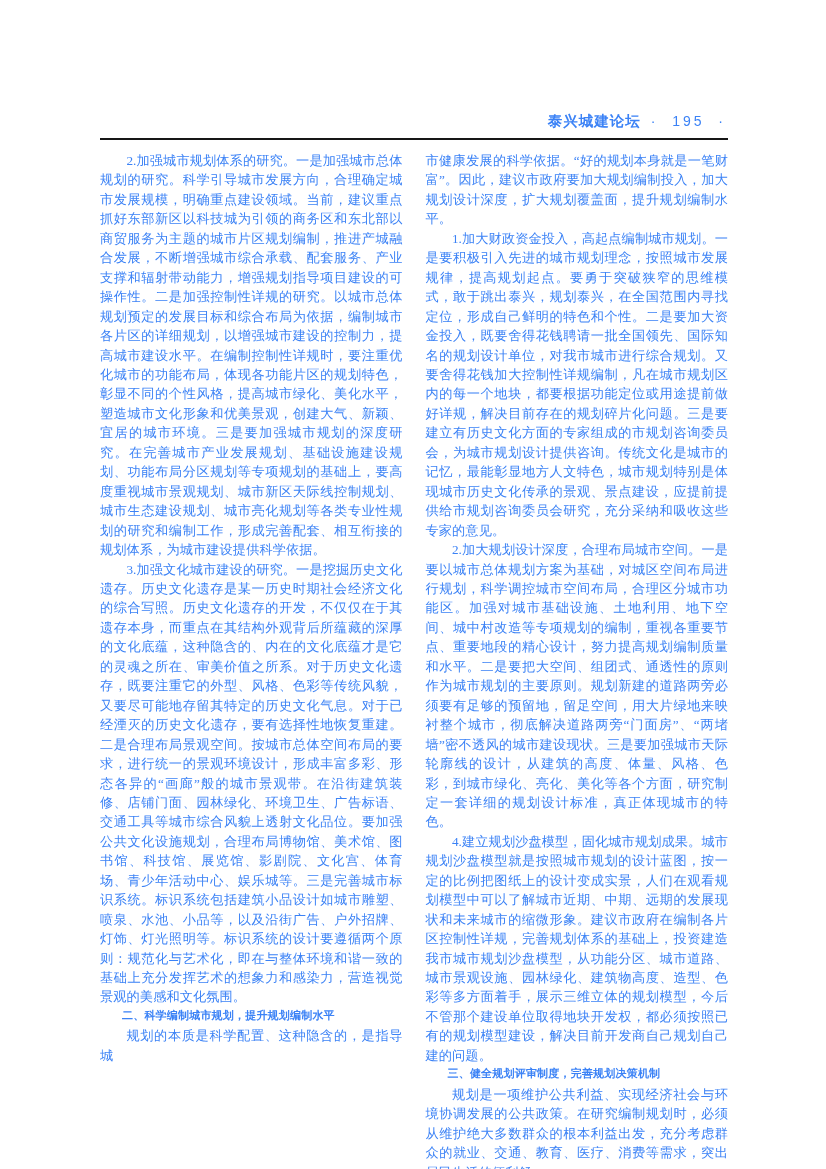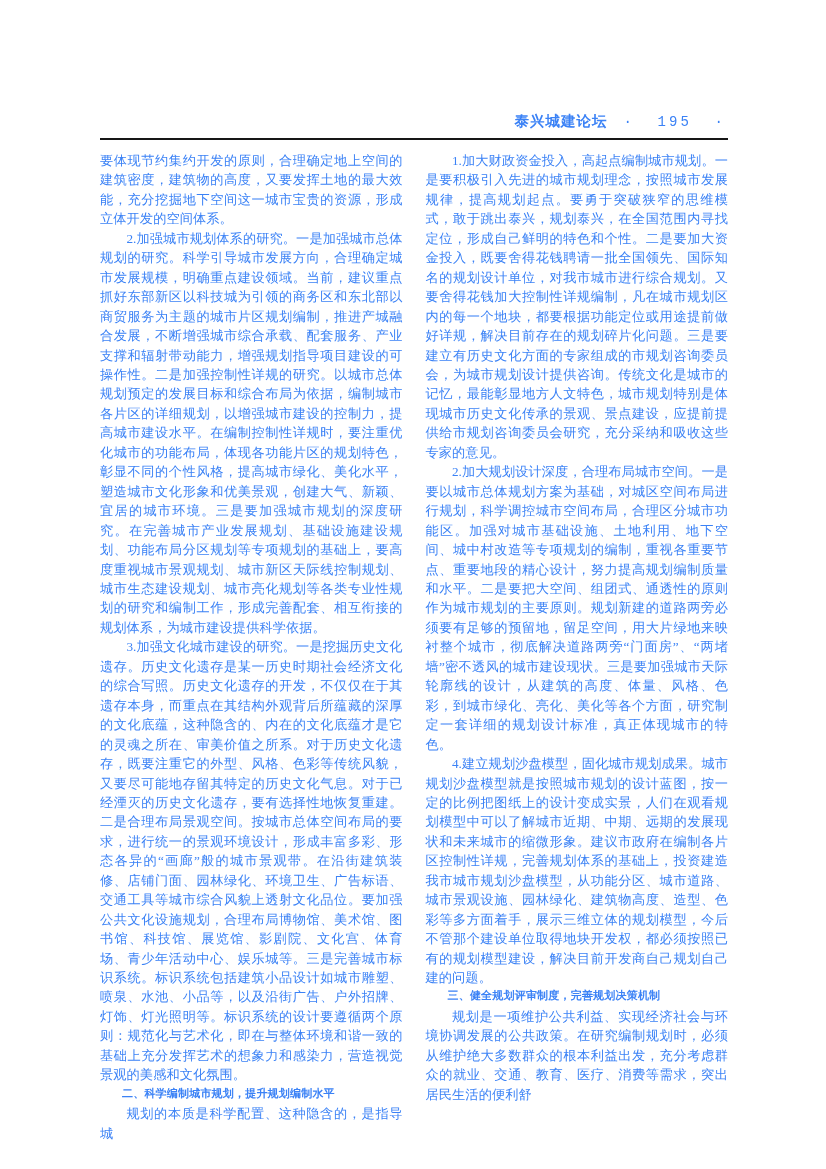--- a/index.html
+++ b/index.html
@@ -26,23 +26,23 @@
     padding-bottom: 7px;
     padding-right: 2px;
   }
   .journal-title {
     font-family: "Liberation Sans", "DejaVu Sans", sans-serif;
     font-weight: bold;
     font-size: 14.5px;
     letter-spacing: 1px;
   }
   .page-num {
-    font-family: Liberation Mono, monospace;
+    font-family: Liberation Sans, sans-serif;
     font-size: 14px;
-    margin-left: 16px;
+    margin-left: 10px;
     letter-spacing: 3px;
     white-space: pre;
   }
   .header-rule {
     border: none;
     border-top: 2.5px solid #161616;
     margin: 0 0 11px 0;
   }
   .columns {
     display: flex;
@@ -82,28 +82,28 @@
   <div class="header">
     <span class="journal-title">泰兴城建论坛</span>
     <span class="page-num">·  195  ·</span>
   </div>
 
   <hr class="header-rule">
 
   <div class="columns">
 
     <div class="col">
-      <p class="cont">要体现节约集约开发的原则，合理确定地上空间的建筑密度，建筑物的高度，又要发挥土地的最大效能，充分挖掘地下空间这一城市宝贵的资源，形成立体开发的空间体系。</p>
       <p><span class="lead">2.加强城市规划体系的研究。</span><span>一是加强城市总体规划的研究。科学引导城市发展方向，合理确定城市发展规模，明确重点建设领域。当前，建议重点抓好东部新区以科技城为引领的商务区和东北部以商贸服务为主题的城市片区规划编制，推进产城融合发展，不断增强城市综合承载、配套服务、产业支撑和辐射带动能力，增强规划指导项目建设的可操作性。二是加强控制性详规的研究。以城市总体规划预定的发展目标和综合布局为依据，编制城市各片区的详细规划，以增强城市建设的控制力，提高城市建设水平。在编制控制性详规时，要注重优化城市的功能布局，体现各功能片区的规划特色，彰显不同的个性风格，提高城市绿化、美化水平，塑造城市文化形象和优美景观，创建大气、新颖、宜居的城市环境。三是要加强城市规划的深度研究。在完善城市产业发展规划、基础设施建设规划、功能布局分区规划等专项规划的基础上，要高度重视城市景观规划、城市新区天际线控制规划、城市生态建设规划、城市亮化规划等各类专业性规划的研究和编制工作，形成完善配套、相互衔接的规划体系，为城市建设提供科学依据。</span></p>
       <p><span class="lead">3.加强文化城市建设的研究。</span><span>一是挖掘历史文化遗存。历史文化遗存是某一历史时期社会经济文化的综合写照。历史文化遗存的开发，不仅仅在于其遗存本身，而重点在其结构外观背后所蕴藏的深厚的文化底蕴，这种隐含的、内在的文化底蕴才是它的灵魂之所在、审美价值之所系。对于历史文化遗存，既要注重它的外型、风格、色彩等传统风貌，又要尽可能地存留其特定的历史文化气息。对于已经湮灭的历史文化遗存，要有选择性地恢复重建。二是合理布局景观空间。按城市总体空间布局的要求，进行统一的景观环境设计，形成丰富多彩、形态各异的“画廊”般的城市景观带。在沿街建筑装修、店铺门面、园林绿化、环境卫生、广告标语、交通工具等城市综合风貌上透射文化品位。要加强公共文化设施规划，合理布局博物馆、美术馆、图书馆、科技馆、展览馆、影剧院、文化宫、体育场、青少年活动中心、娱乐城等。三是完善城市标识系统。标识系统包括建筑小品设计如城市雕塑、喷泉、水池、小品等，以及沿街广告、户外招牌、灯饰、灯光照明等。标识系统的设计要遵循两个原则：规范化与艺术化，即在与整体环境和谐一致的基础上充分发挥艺术的想象力和感染力，营造视觉景观的美感和文化氛围。</span></p>
       <p class="sec-heading">二、科学编制城市规划，提升规划编制水平</p>
       <p>规划的本质是科学配置、这种隐含的，是指导城</p>
     </div>
 
     <div class="col">
+      <p class="cont">市健康发展的科学依据。“好的规划本身就是一笔财富”。因此，建议市政府要加大规划编制投入，加大规划设计深度，扩大规划覆盖面，提升规划编制水平。</p>
       <p><span class="lead">1.加大财政资金投入，高起点编制城市规划。</span><span>一是要积极引入先进的城市规划理念，按照城市发展规律，提高规划起点。要勇于突破狭窄的思维模式，敢于跳出泰兴，规划泰兴，在全国范围内寻找定位，形成自己鲜明的特色和个性。二是要加大资金投入，既要舍得花钱聘请一批全国领先、国际知名的规划设计单位，对我市城市进行综合规划。又要舍得花钱加大控制性详规编制，凡在城市规划区内的每一个地块，都要根据功能定位或用途提前做好详规，解决目前存在的规划碎片化问题。三是要建立有历史文化方面的专家组成的市规划咨询委员会，为城市规划设计提供咨询。传统文化是城市的记忆，最能彰显地方人文特色，城市规划特别是体现城市历史文化传承的景观、景点建设，应提前提供给市规划咨询委员会研究，充分采纳和吸收这些专家的意见。</span></p>
       <p><span class="lead">2.加大规划设计深度，合理布局城市空间。</span><span>一是要以城市总体规划方案为基础，对城区空间布局进行规划，科学调控城市空间布局，合理区分城市功能区。加强对城市基础设施、土地利用、地下空间、城中村改造等专项规划的编制，重视各重要节点、重要地段的精心设计，努力提高规划编制质量和水平。二是要把大空间、组团式、通透性的原则作为城市规划的主要原则。规划新建的道路两旁必须要有足够的预留地，留足空间，用大片绿地来映衬整个城市，彻底解决道路两旁“门面房”、“两堵墙”密不透风的城市建设现状。三是要加强城市天际轮廓线的设计，从建筑的高度、体量、风格、色彩，到城市绿化、亮化、美化等各个方面，研究制定一套详细的规划设计标准，真正体现城市的特色。</span></p>
       <p><span class="lead">4.建立规划沙盘模型，固化城市规划成果。</span><span>城市规划沙盘模型就是按照城市规划的设计蓝图，按一定的比例把图纸上的设计变成实景，人们在观看规划模型中可以了解城市近期、中期、远期的发展现状和未来城市的缩微形象。建议市政府在编制各片区控制性详规，完善规划体系的基础上，投资建造我市城市规划沙盘模型，从功能分区、城市道路、城市景观设施、园林绿化、建筑物高度、造型、色彩等多方面着手，展示三维立体的规划模型，今后不管那个建设单位取得地块开发权，都必须按照已有的规划模型建设，解决目前开发商自己规划自己建的问题。</span></p>
       <p class="sec-heading">三、健全规划评审制度，完善规划决策机制</p>
       <p>规划是一项维护公共利益、实现经济社会与环境协调发展的公共政策。在研究编制规划时，必须从维护绝大多数群众的根本利益出发，充分考虑群众的就业、交通、教育、医疗、消费等需求，突出居民生活的便利舒</p>
     </div>
 
   </div>
 
 </div>

